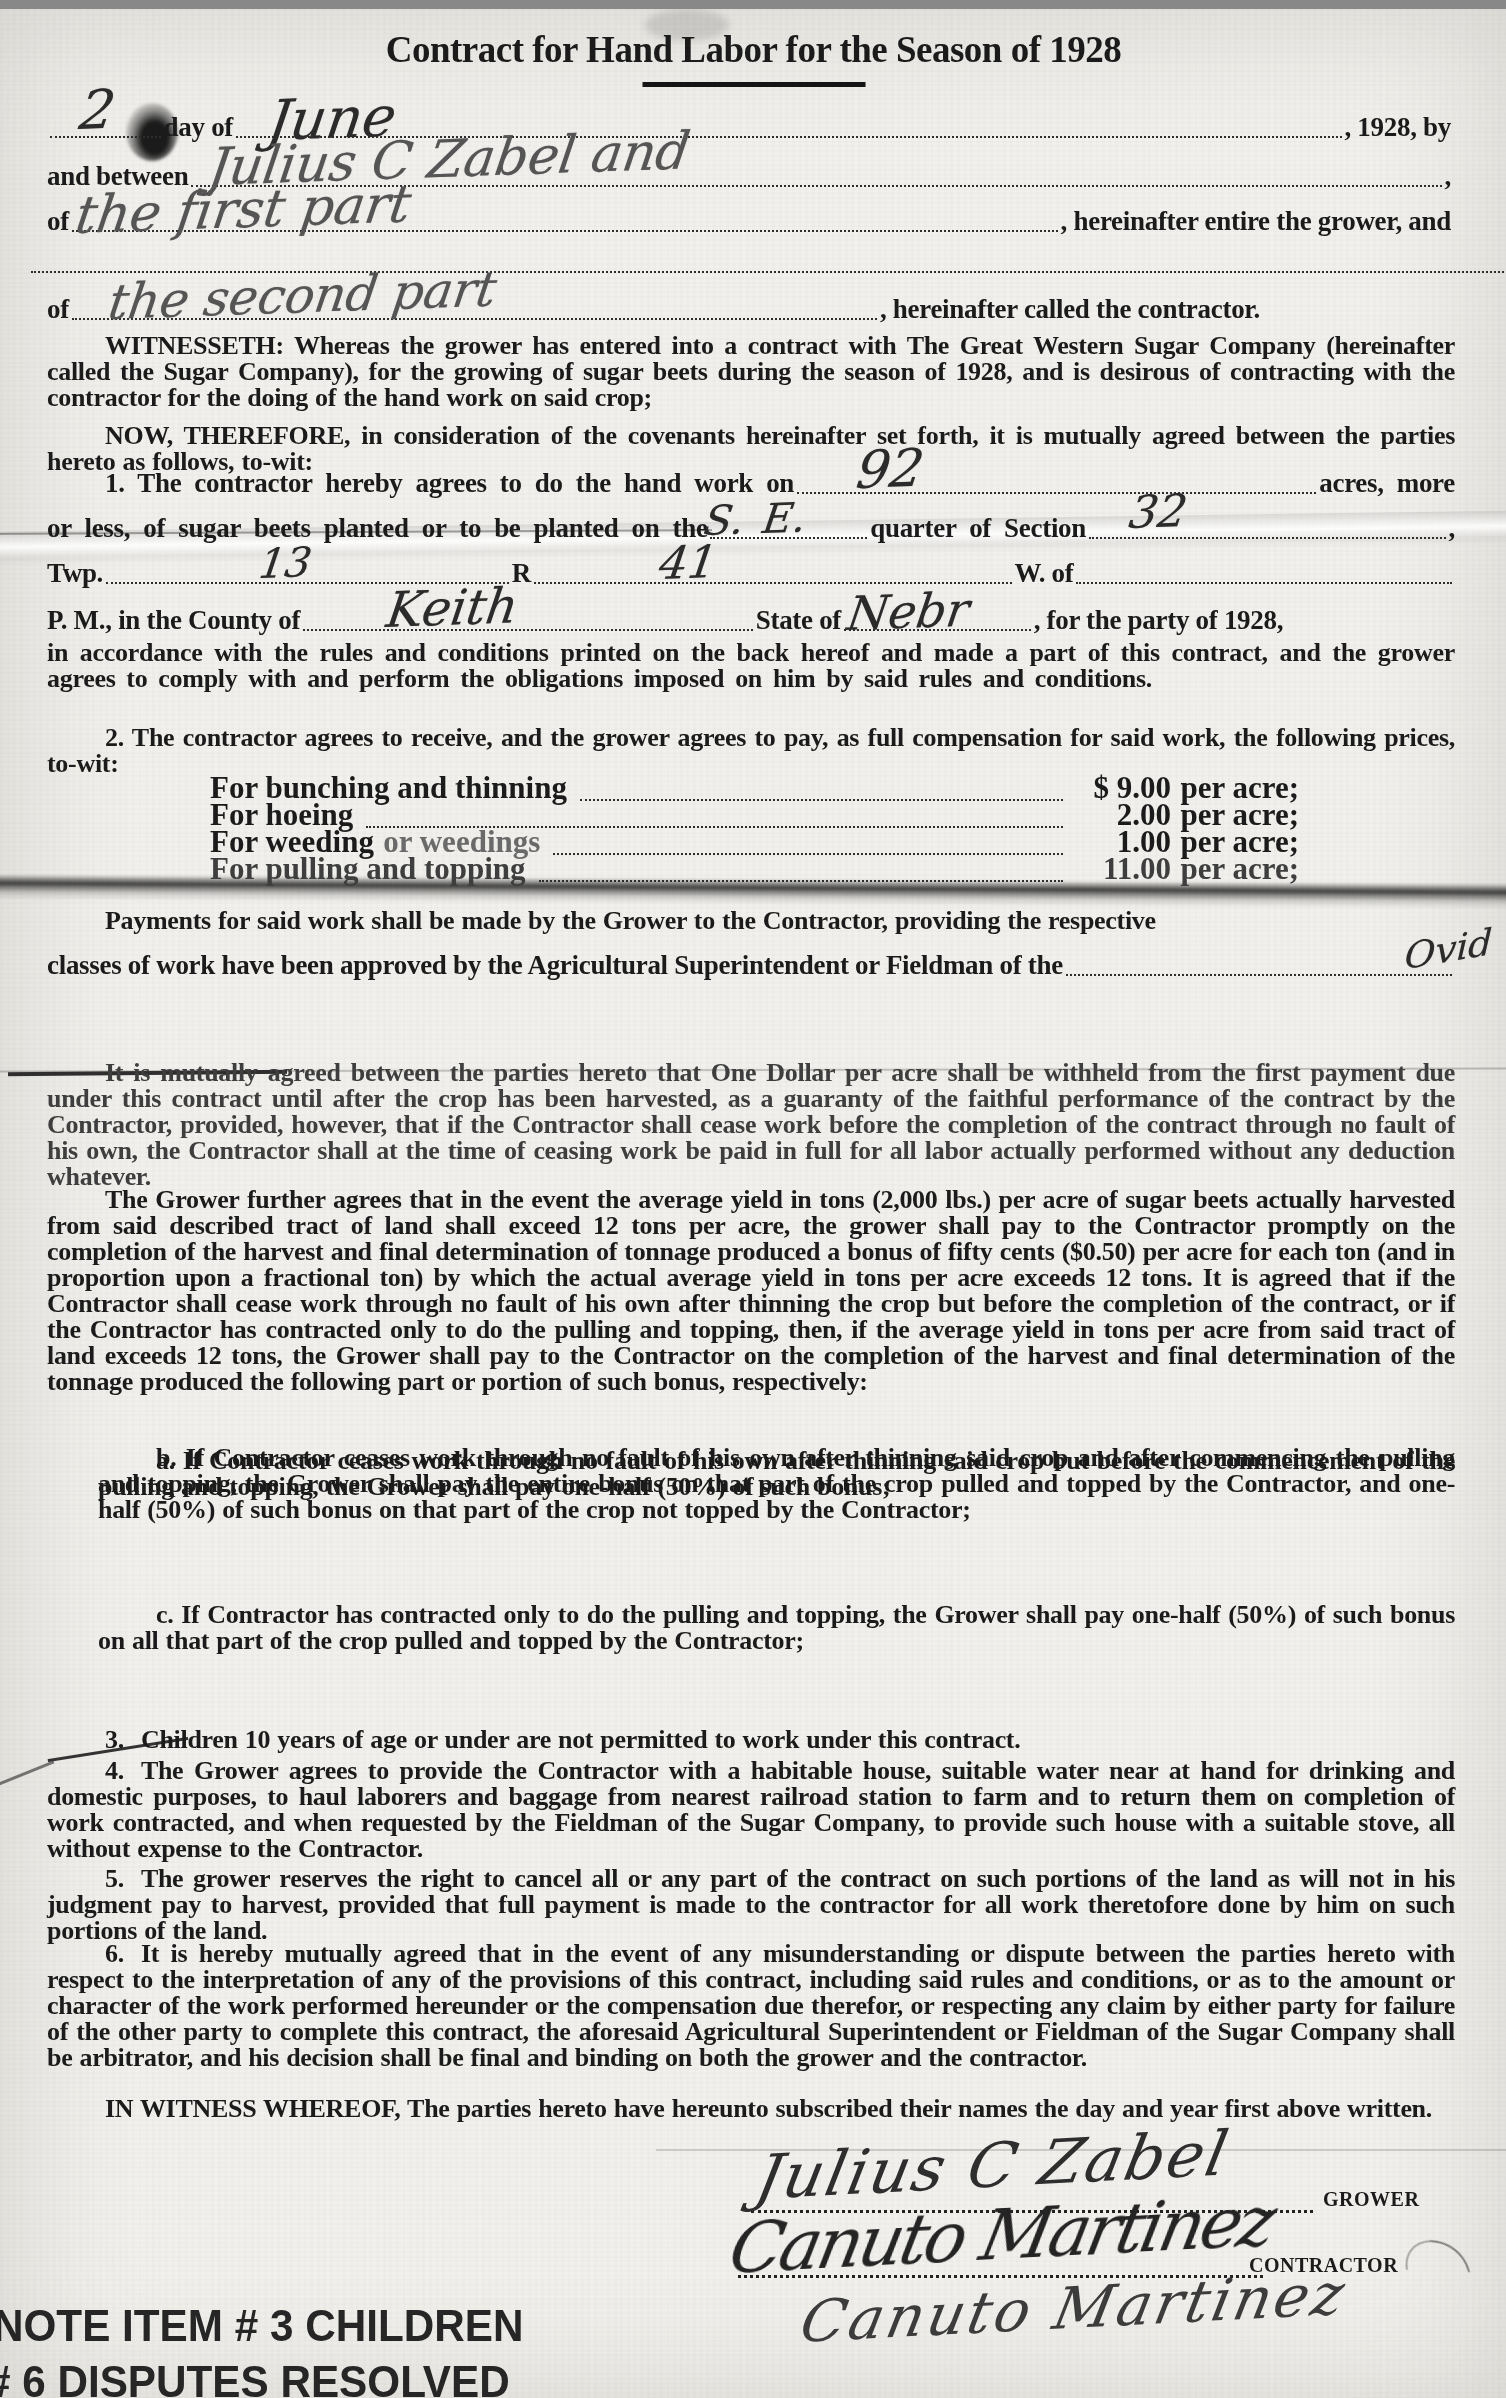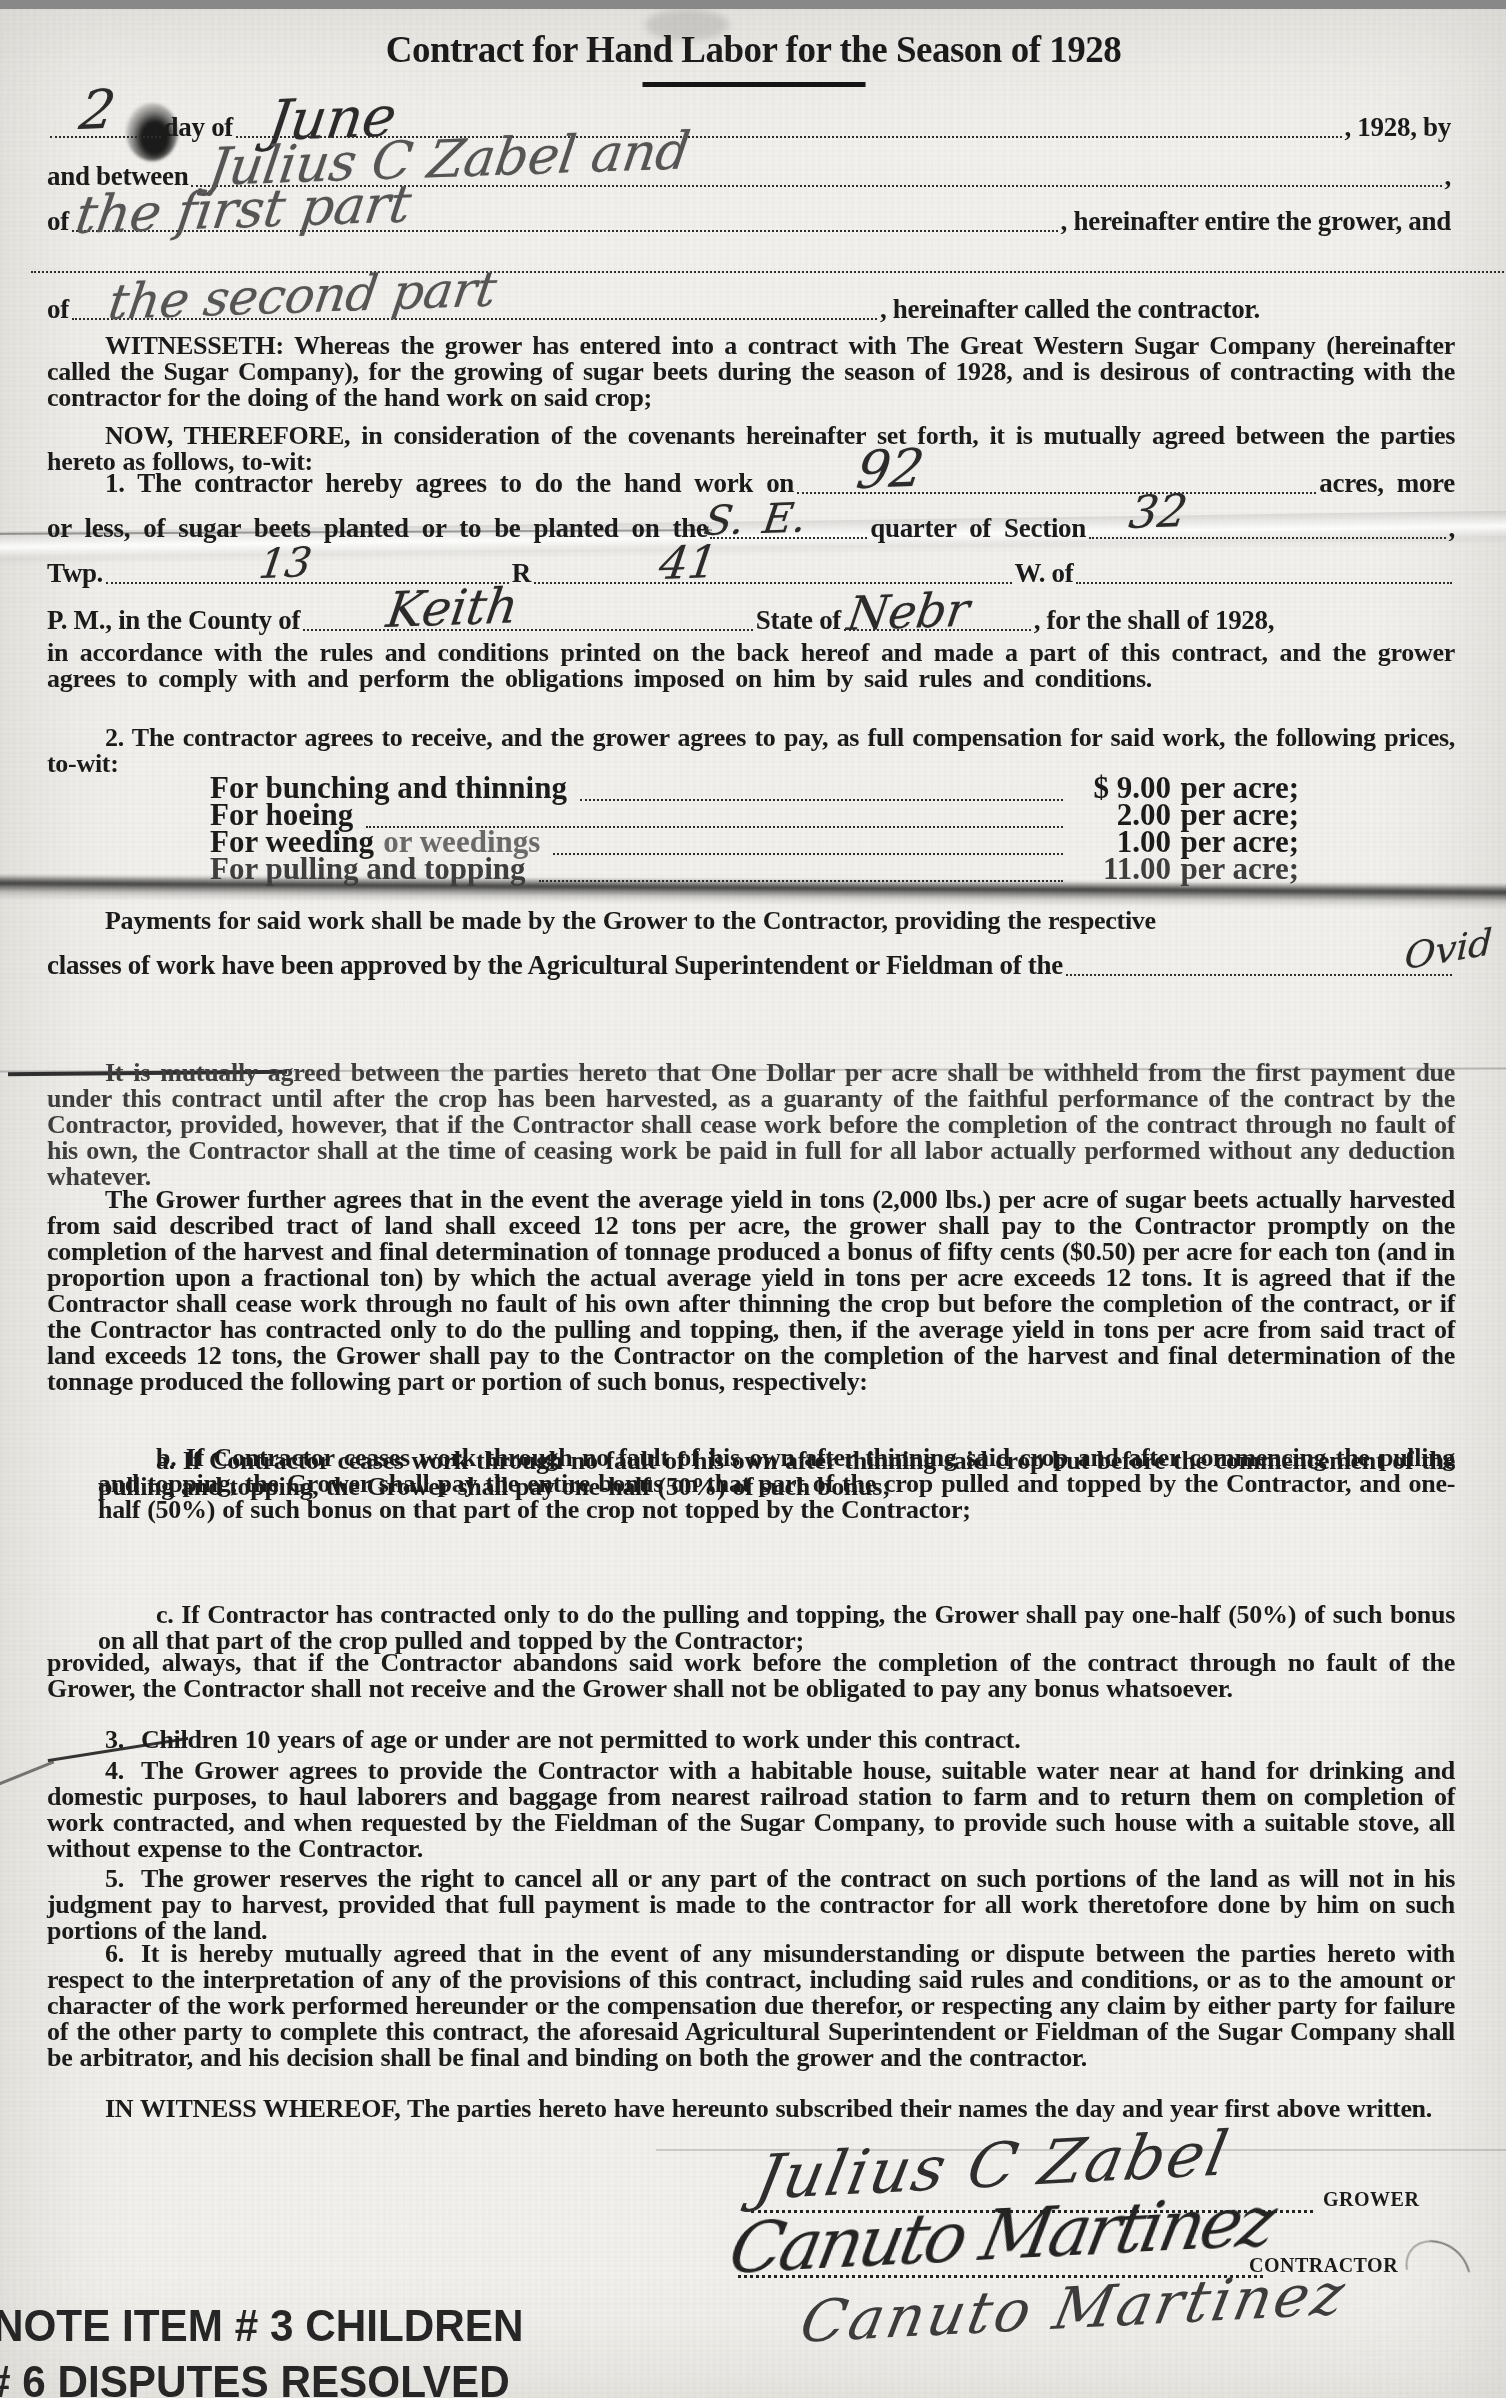--- a/index.html
+++ b/index.html
@@ -157,21 +157,21 @@
 
   <div class="abs formrow" style="left:47px;right:52px;top:590px">
     <span class="pt">P. M., in the County of</span>
     <span class="blank" style="width:450px">
       <span class="hw" style="left:80px;bottom:-9.4px;font-size:49px">Keith</span>
     </span>
     <span class="pt">State of</span>
     <span class="blank" style="width:187px">
       <span class="hw" style="left:0px;bottom:-11.2px;font-size:47px">Nebr</span>
     </span>
-    <span class="pt">, for the shall of 1928,</span>
+    <span class="pt">, for the party of 1928,</span>
   </div>
 
   <p class="abs para loose" style="left:47px;right:52px;top:631px;margin:0">in accordance with the rules and conditions printed on the back hereof and made a part of this contract, and the grower agrees to comply with and perform the obligations imposed on him by said rules and conditions.</p>
 
   <p class="abs para indent" style="left:47px;right:52px;top:716px;margin:0">2.  The contractor agrees to receive, and the grower agrees to pay, as full compensation for said work, the following prices, to-wit:</p>
 
   <div class="abs prices">
     <div class="price-row">
       <span class="pl">For bunching and thinning</span>
 
@@ -210,21 +210,20 @@
     </span>
   </div>
 
   <p class="abs para indent faded" style="left:47px;right:52px;top:1051px;margin:0">It is mutually agreed between the parties hereto that One Dollar per acre shall be withheld from the first payment due under this contract until after the crop has been harvested, as a guaranty of the faithful performance of the contract by the Contractor, provided, however, that if the Contractor shall cease work before the completion of the contract through no fault of his own, the Contractor shall at the time of ceasing work be paid in full for all labor actually performed without any deduction whatever.</p>
 
   <p class="abs para indent" style="left:47px;right:52px;top:1178px;margin:0">The Grower further agrees that in the event the average yield in tons (2,000 lbs.) per acre of sugar beets actually harvested from said described tract of land shall exceed 12 tons per acre, the grower shall pay to the Contractor promptly on the completion of the harvest and final determination of tonnage produced a bonus of fifty cents ($0.50) per acre for each ton (and in proportion upon a fractional ton) by which the actual average yield in tons per acre exceeds 12 tons.  It is agreed that if the Contractor shall cease work through no fault of his own after thinning the crop but before the completion of the contract, or if the Contractor has contracted only to do the pulling and topping, then, if the average yield in tons per acre from said tract of land exceeds 12 tons, the Grower shall pay to the Contractor on the completion of the harvest and final determination of the tonnage produced the following part or portion of such bonus, respectively:</p>
 
   <p class="abs para indent" style="left:98px;right:52px;top:1439px;margin:0">a.  If Contractor ceases work through no fault of his own after thinning said crop but before the commencement of the pulling and topping, the Grower shall pay one-half (50%) of such bonus;</p>
   <p class="abs para indent" style="left:98px;right:52px;top:1436px;margin:0">b.  If Contractor ceases work through no fault of his own after thinning said crop and after commencing the pulling and topping, the Grower shall pay the entire bonus on that part of the crop pulled and topped by the Contractor, and one-half (50%) of such bonus on that part of the crop not topped by the Contractor;</p>
   <p class="abs para indent" style="left:98px;right:52px;top:1593px;margin:0">c.  If Contractor has contracted only to do the pulling and topping, the Grower shall pay one-half (50%) of such bonus on all that part of the crop pulled and topped by the Contractor;</p>
-  <p class="abs para" style="left:47px;right:52px;top:1641px;margin:0">provided, always, that if the Contractor abandons said work before the completion of the contract through no fault of the Grower, the Contractor shall not receive and the Grower shall not be obligated to pay any bonus whatsoever.</p>
 
   <p class="abs para" style="left:47px;right:52px;top:1718px;margin:0">
     <span class="cnum">3.</span><span>Children 10 years of age or under are not permitted to work under this contract.</span>
   </p>
 
   <p class="abs para" style="left:47px;right:52px;top:1749px;margin:0">
     <span class="cnum">4.</span><span>The Grower agrees to provide the Contractor with a habitable house, suitable water near at hand for drinking and domestic purposes, to haul laborers and baggage from nearest railroad station to farm and to return them on completion of work contracted, and when requested by the Fieldman of the Sugar Company, to provide such house with a suitable stove, all without expense to the Contractor.</span>
   </p>
 
   <p class="abs para ital" style="left:47px;right:52px;top:1857px;margin:0">

